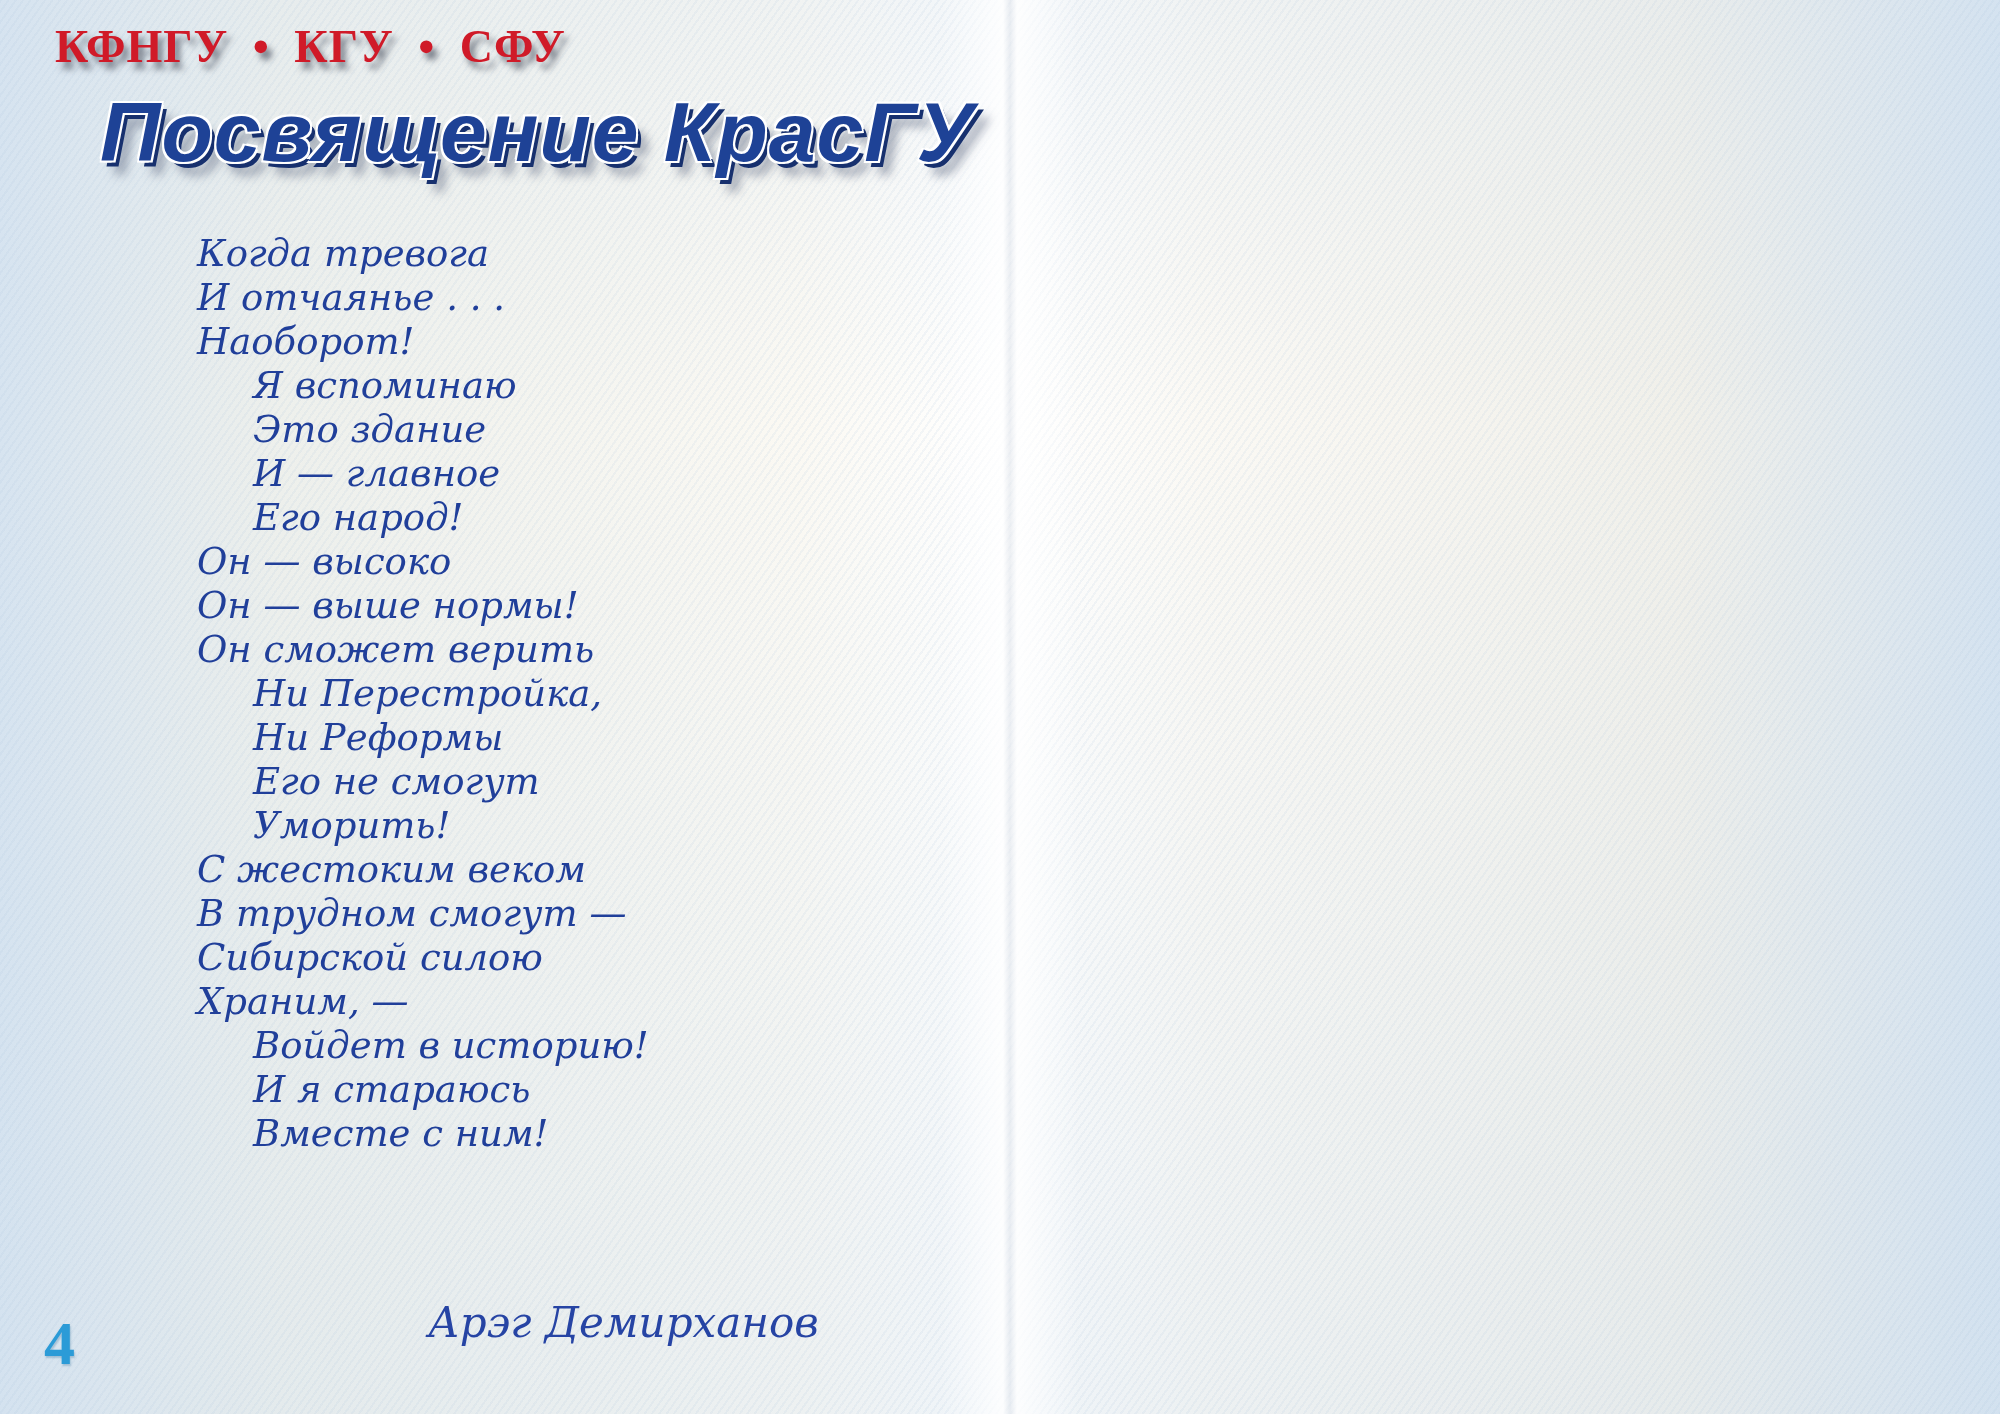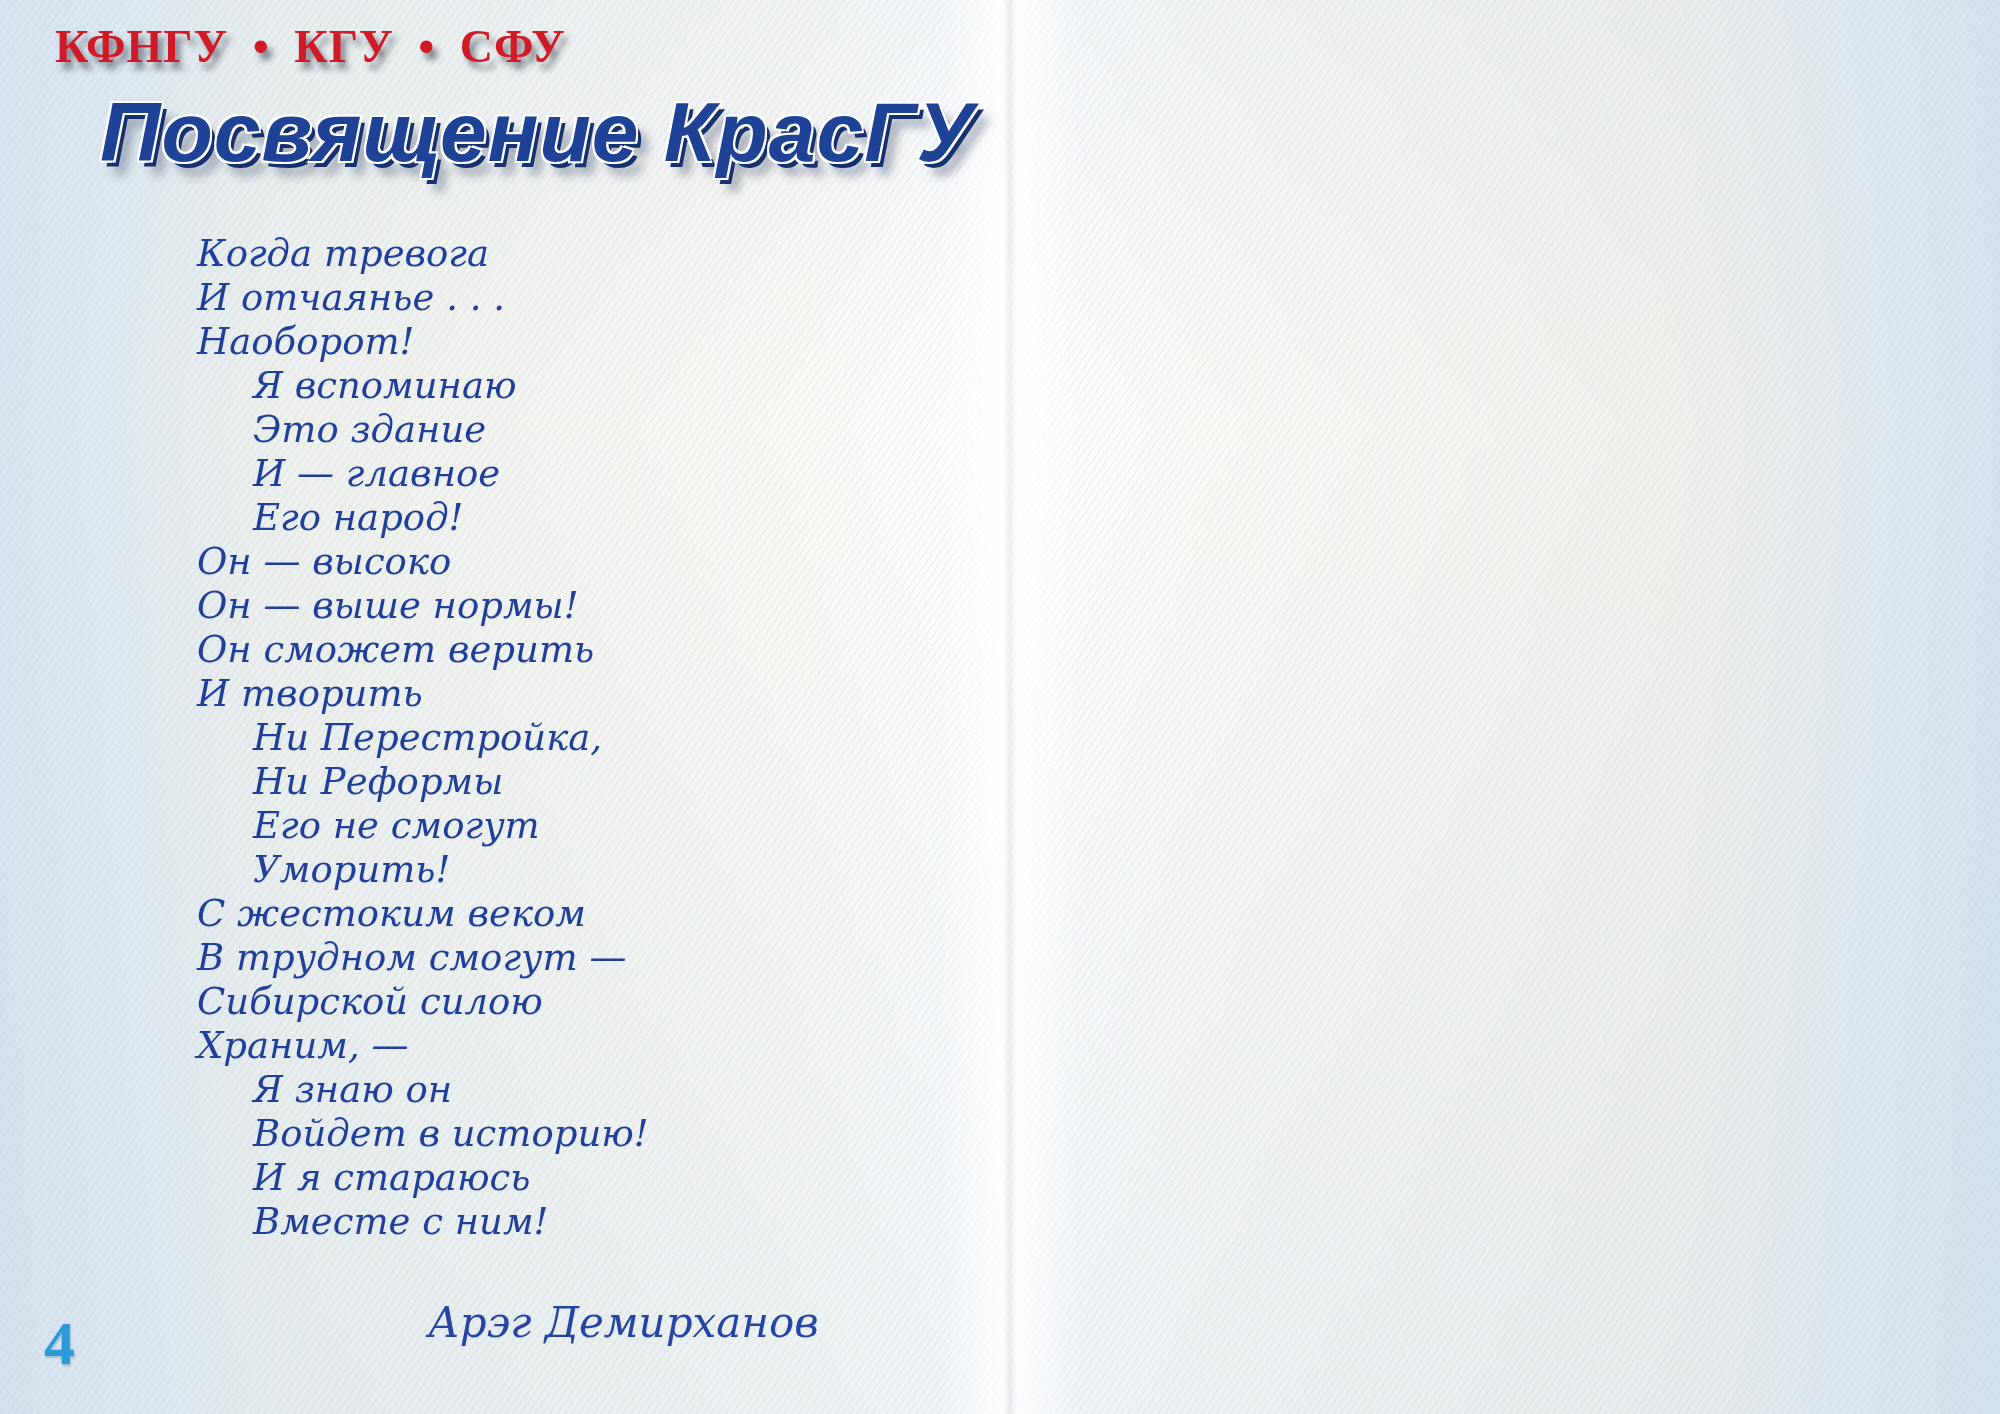--- a/index.html
+++ b/index.html
@@ -80,30 +80,28 @@
         <div class="pline">Когда тревога</div>
         <div class="pline">И отчаянье . . .</div>
         <div class="pline">Наоборот!</div>
         <div class="pline ind">Я вспоминаю</div>
         <div class="pline ind">Это здание</div>
         <div class="pline ind">И — главное</div>
         <div class="pline ind">Его народ!</div>
         <div class="pline">Он — высоко</div>
         <div class="pline">Он — выше нормы!</div>
         <div class="pline">Он сможет верить</div>
-        <div class="pline">И творить</div>
         <div class="pline ind">Ни Перестройка,</div>
         <div class="pline ind">Ни Реформы</div>
         <div class="pline ind">Его не смогут</div>
         <div class="pline ind">Уморить!</div>
         <div class="pline">С жестоким веком</div>
         <div class="pline">В трудном смогут —</div>
         <div class="pline">Сибирской силою</div>
         <div class="pline">Храним, —</div>
-        <div class="pline ind">Я знаю он</div>
         <div class="pline ind">Войдет в историю!</div>
         <div class="pline ind">И я стараюсь</div>
         <div class="pline ind">Вместе с ним!</div>
       </div>
 
     <div id="signature" class="script">Арэг Демирханов</div>
 
     <div class="pagenum" id="pagenum-4">4</div>
   </div>
 

